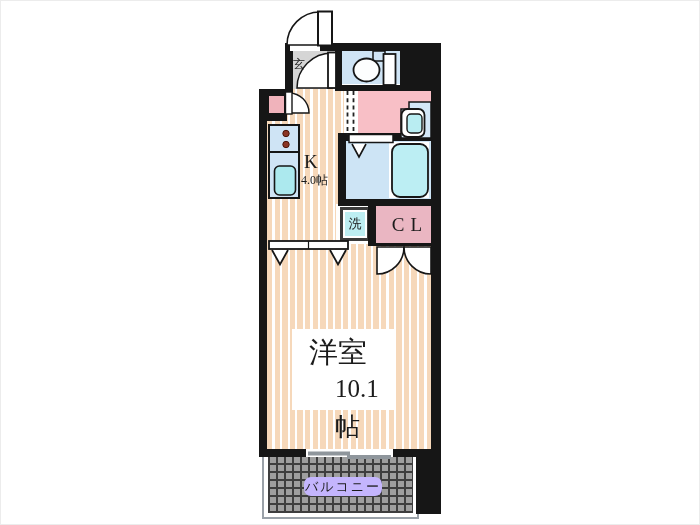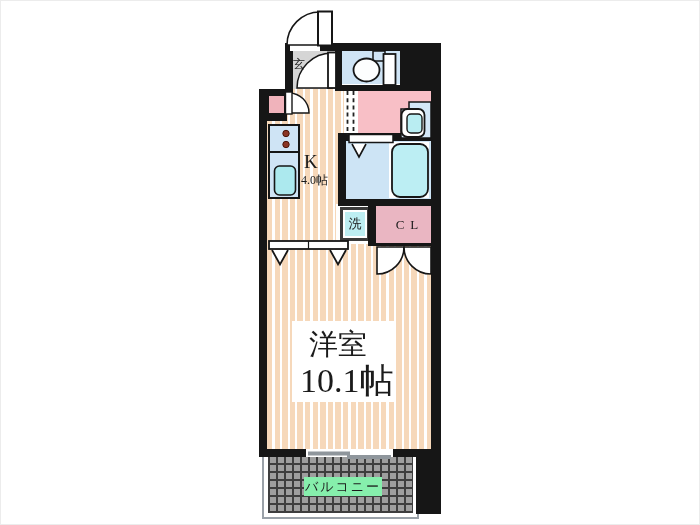--- a/index.html
+++ b/index.html
@@ -101,20 +101,20 @@
   <div class="abs" style="left:267px;top:123px;width:32px;height:75px;background:#cfe4f5;border:2px solid #161616;z-index:30;">
     <div style="position:absolute;left:0;top:25px;width:100%;height:2px;background:#161616;"></div>
   </div>
 
   <div class="lbl txt" style="left:292px;top:55px;font-size:12px;">玄</div>
   <div class="lbl txt" style="left:300px;top:152px;line-height:18px;">
     <div style="font-size:19px;padding-left:3px;">K</div>
     <div style="font-size:12px;">4.0帖</div>
   </div>
   <div class="lbl txt" style="left:339px;top:206px;width:30px;height:34px;display:flex;align-items:center;justify-content:center;font-size:13px;">洗</div>
-  <div class="lbl txt" style="left:375px;top:205px;width:56px;height:37px;display:flex;align-items:center;justify-content:center;font-size:13px;letter-spacing:6px;padding-left:12px;">CL</div>
-  <div class="lbl txt" style="left:291px;top:320px;width:102px;height:81px;background:#ffffff;padding:5px 0 0 8px;">
+  <div class="lbl txt" style="left:375px;top:205px;width:56px;height:37px;display:flex;align-items:center;justify-content:center;font-size:19px;letter-spacing:6px;padding-left:12px;">CL</div>
+  <div class="lbl txt" style="left:291px;top:328px;width:102px;height:81px;background:#ffffff;padding:5px 0 0 8px;">
     <div style="font-size:29px;line-height:36px;padding-left:9px;">洋室</div>
-    <div style="font-size:34px;line-height:38px;">10.1帖</div>
+    <div style="font-size:25px;line-height:38px;margin-left:35px;">10.1帖</div>
   </div>
-  <div class="lbl txt" style="left:303px;top:476px;width:78px;height:19px;background:#86efac;display:flex;align-items:center;justify-content:center;font-size:13px;letter-spacing:2px;">バルコニー</div>
+  <div class="lbl txt" style="left:303px;top:476px;width:78px;height:19px;background:#c4b5fd;display:flex;align-items:center;justify-content:center;font-size:13px;letter-spacing:2px;border-radius:7px;">バルコニー</div>
 
 </div>
 
 </body></html>

